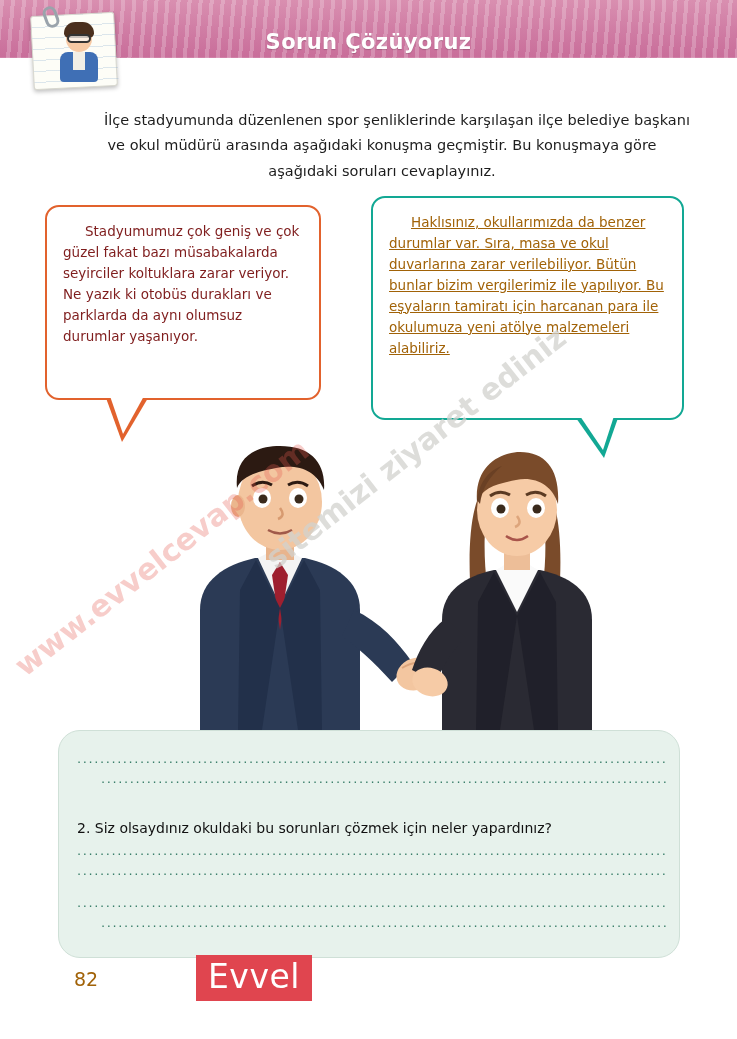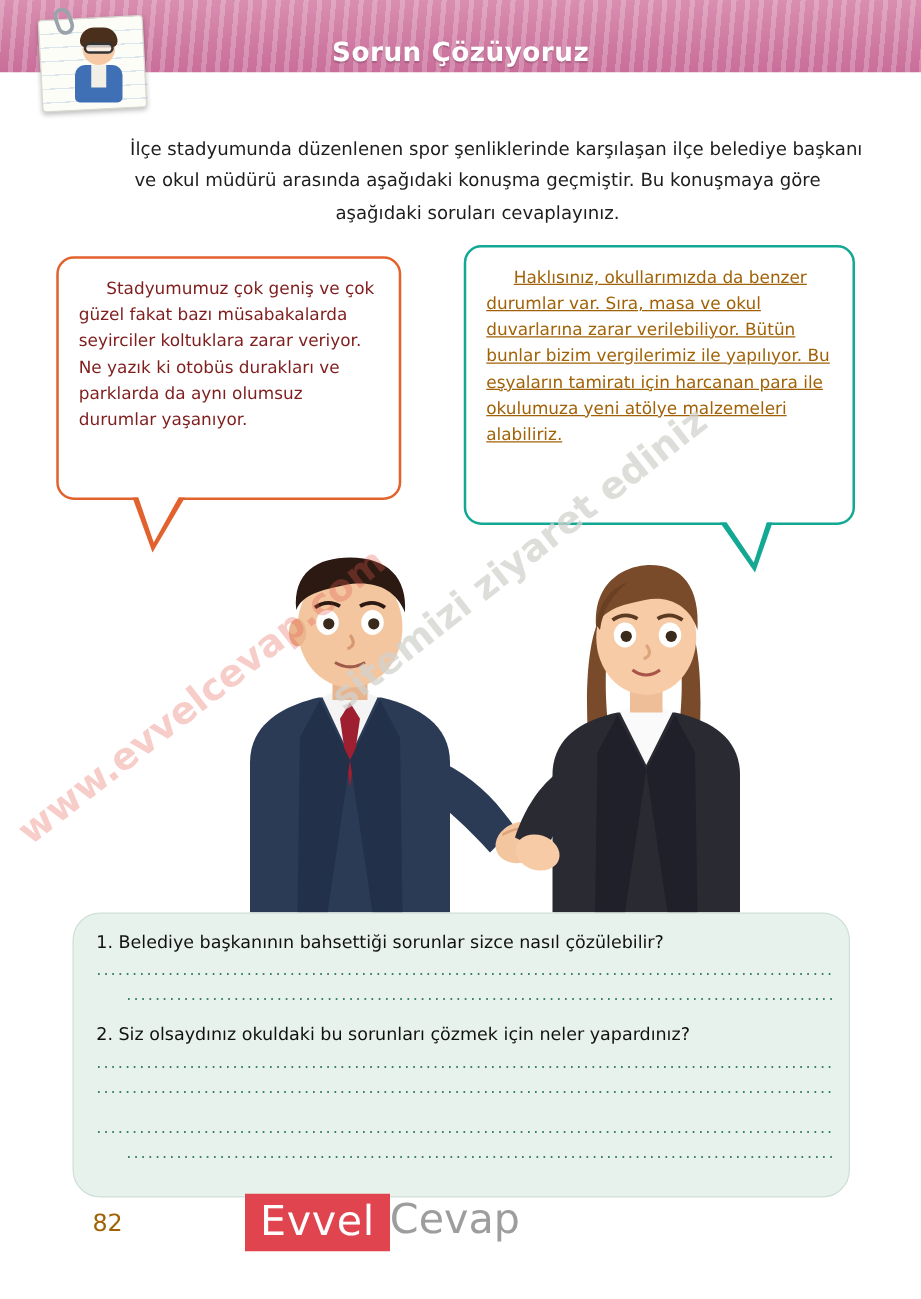--- a/index.html
+++ b/index.html
@@ -266,24 +266,20 @@
     <ellipse cx="300" cy="252" rx="18" ry="14" fill="#f6cba6" transform="rotate(18 300 252)"></ellipse>
   </g>
 </svg>
 
 <div class="wm wm2">sitemizi ziyaret ediniz</div>
 <div class="wm wm1">www.evvelcevap.com</div>
 
 <div class="qcard">
 
   <div class="qrow" style="top:14px;">
-    <div class="qtext">
-      <span>1.</span>
-      <span>Belediye başkanının bahsettiği sorunlar sizce nasıl çözülebilir?</span>
-    </div>
     <div class="dots" style="margin-top:6px;">................................................................................................................................</div>
     <div class="dots" style="margin-top:3px; margin-left:24px;">................................................................................................................................</div>
   </div>
 
   <div class="qrow" style="top:88px;">
     <div class="qtext">
       <span>2.</span>
       <span>Siz olsaydınız okuldaki bu sorunları çözmek için neler yapardınız?</span>
     </div>
     <div class="dots" style="margin-top:6px;">................................................................................................................................</div>
@@ -293,14 +289,13 @@
   <div class="qrow" style="top:158px;">
     <div class="dots" style="margin-top:6px;">................................................................................................................................</div>
     <div class="dots" style="margin-top:3px; margin-left:24px;">................................................................................................................................</div>
   </div>
 
 </div>
 
 <div class="page-num">82</div>
 <div class="logo">
   <span class="evvel">Evvel</span>
-  <span class="cevap">Cevap</span>
 </div>
 
 </body></html>

